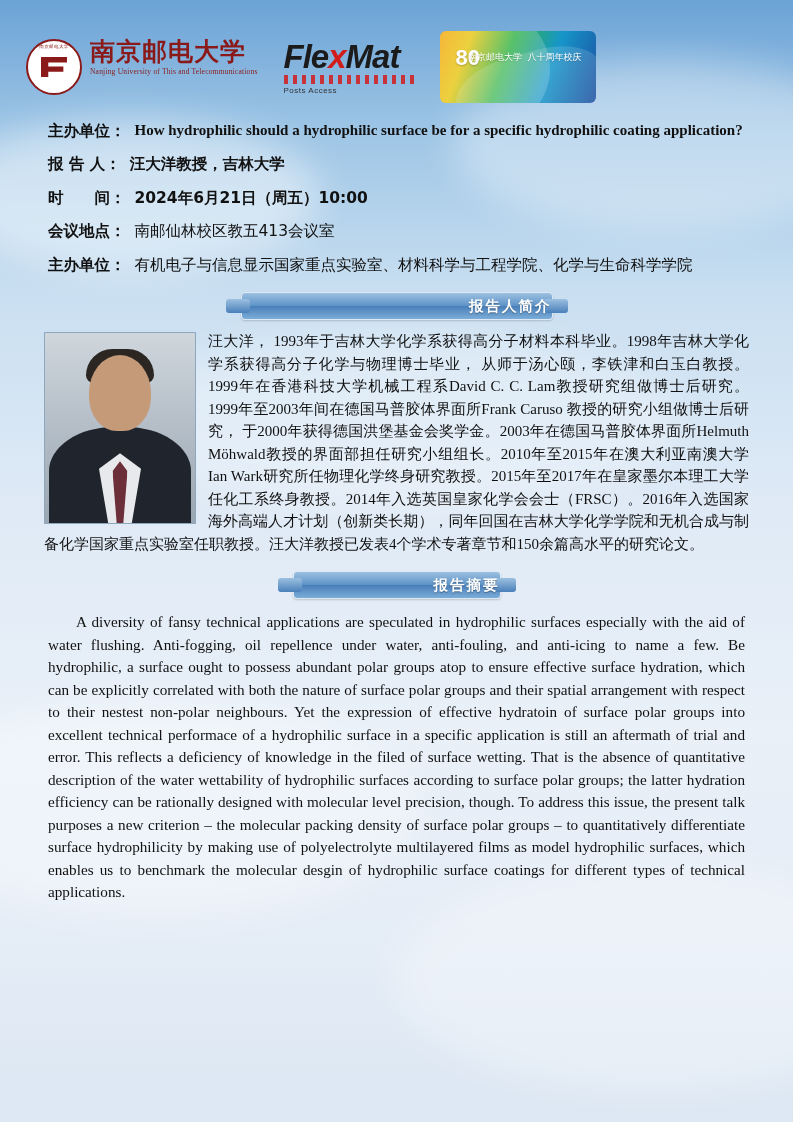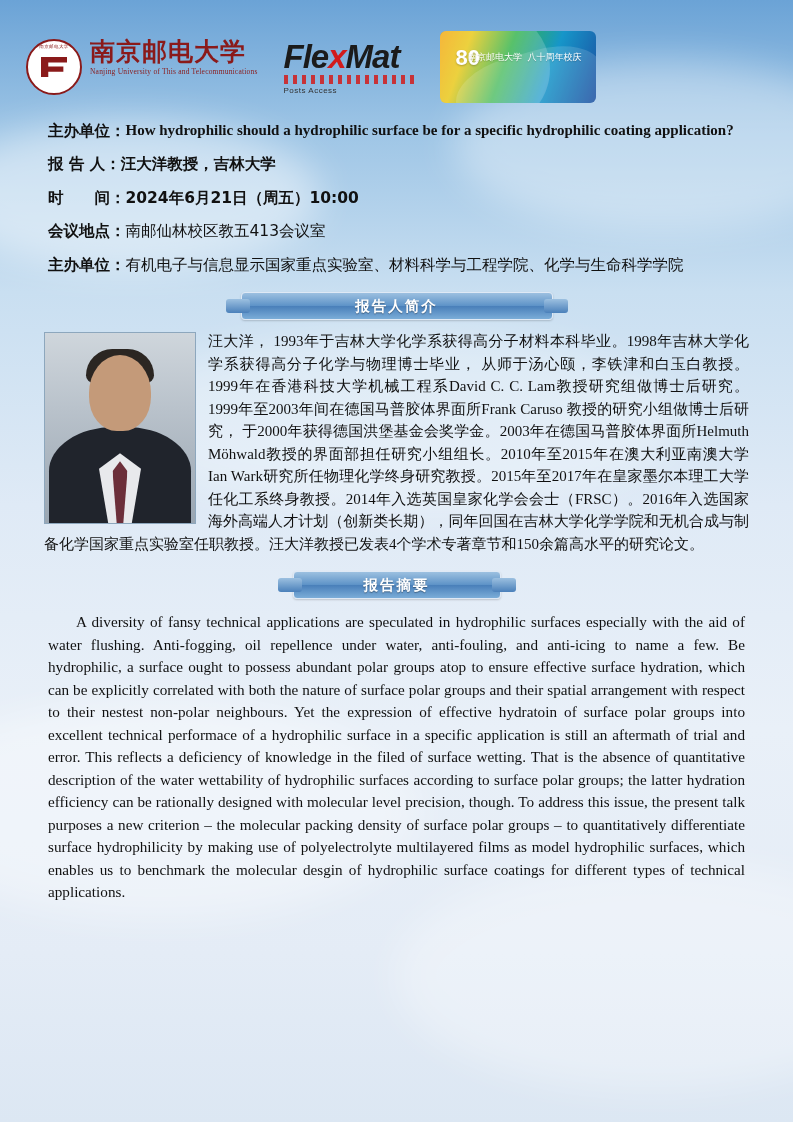--- a/index.html
+++ b/index.html
@@ -191,41 +191,41 @@
     font-weight: bold;
     color: #111;
     white-space: nowrap;
     flex: none;
     font-size: 15.5px;
   }
   .info-value {
     font-family: "DejaVu Sans", sans-serif;
     font-weight: bold;
     color: #111;
-    margin-left: 0;
+    margin-left: 9px;
   }
   .info-value.en {
     font-family: "Liberation Serif", serif;
     font-weight: bold;
     font-size: 15px;
   }
   .info-value.normal { font-weight: normal; }
 
   
   .banner {
     margin: 16px auto 10px;
     width: 310px;
     height: 26px;
     border-radius: 4px;
     background: linear-gradient(180deg, #9cc0e0 0%, #5f94c8 48%, #4a80ba 52%, #7badd8 100%);
     border: 1px solid #dfe9f5;
     box-shadow: 0 1px 2px rgba(0,0,0,.18);
     display: flex;
     align-items: center;
-    justify-content: center;
+    justify-content: flex-end;
     position: relative;
   }
   .banner::before, .banner::after {
     content: "";
     position: absolute;
     top: 50%;
     width: 24px; height: 14px;
     transform: translateY(-50%);
     background: linear-gradient(180deg,#9cc0e0,#4a80ba);
     border-radius: 3px;

